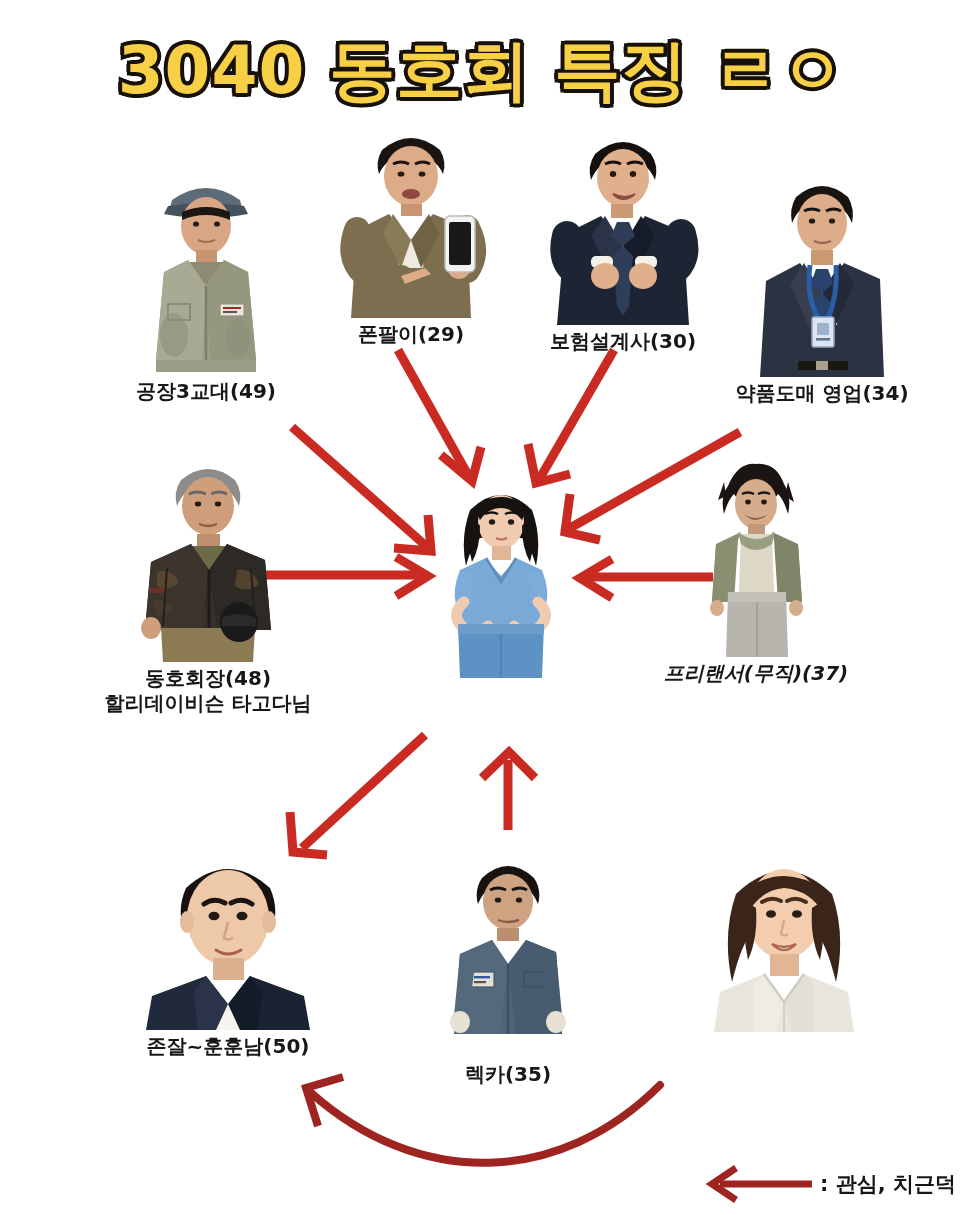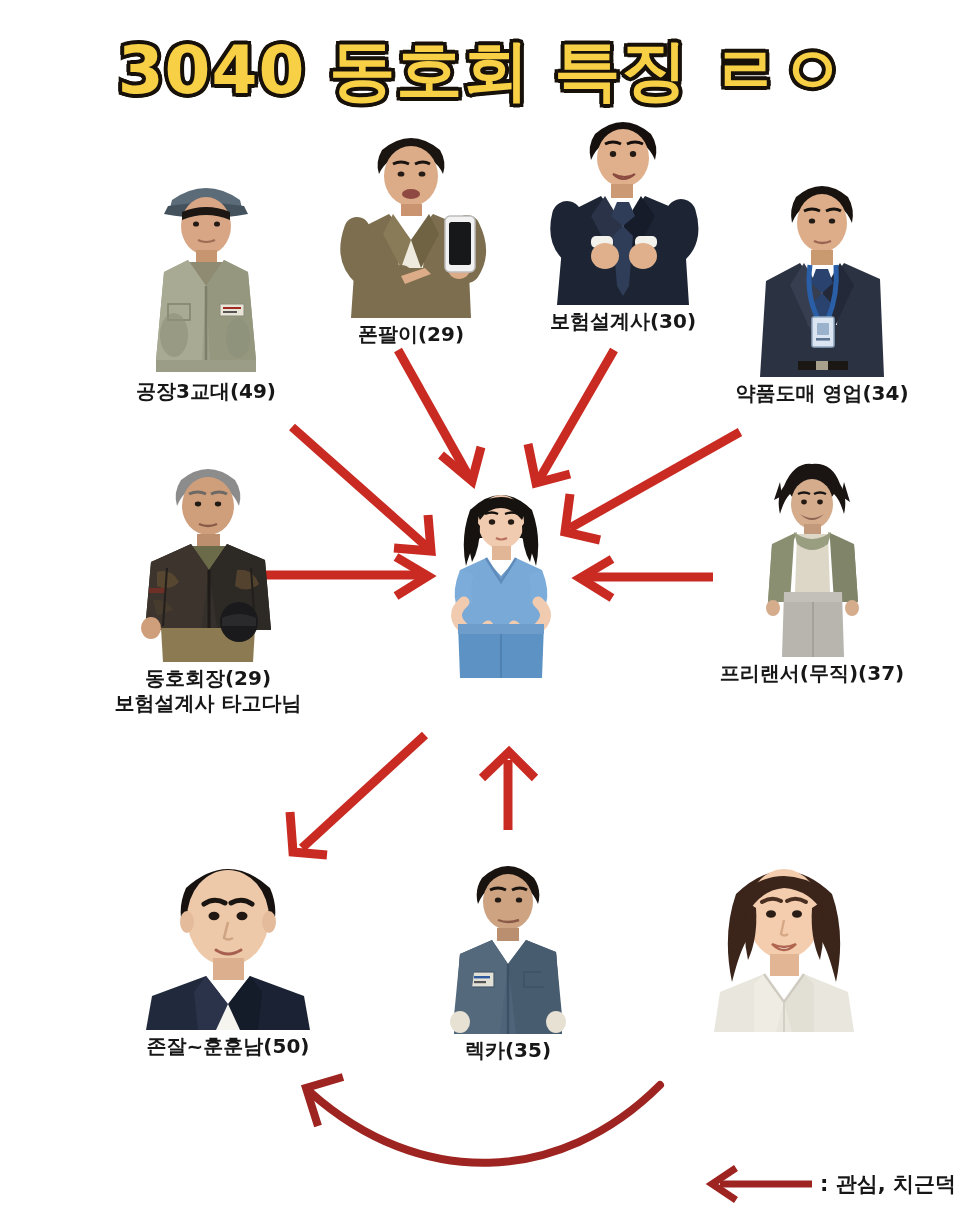--- a/index.html
+++ b/index.html
@@ -199,21 +199,21 @@
     <path d="M140 110 Q152 134 140 152" stroke="#7c6e4e" stroke-width="26" fill="none" stroke-linecap="round"></path>
     <ellipse cx="132" cy="148" rx="12" ry="13" fill="#dcab87"></ellipse>
     <rect x="118" y="98" width="30" height="56" rx="5" fill="#f2f2f2" stroke="#bdbdbd" stroke-width="1.5"></rect>
     <rect x="122" y="104" width="22" height="43" rx="2.5" fill="#17181a"></rect>
   </svg>
   <div class="caption">
     <span>폰팔이(29)</span>
   </div>
 </div>
 
-<div class="node" style="left:532px; top:100px; width:182px;">
+<div class="node" style="left:532px; top:120px; width:182px;">
   <svg class="fig" width="160" height="205" viewBox="0 0 160 205">
     <path d="M52 34 Q80 10 108 34 Q116 46 112 60 Q104 40 80 36 Q56 40 48 60 Q44 46 52 34 Z" fill="#15100d"></path>
     <ellipse cx="80" cy="58" rx="26" ry="29" fill="#e0b08c"></ellipse>
     <ellipse cx="70" cy="54" rx="3.2" ry="3" fill="#221a15"></ellipse>
     <ellipse cx="90" cy="54" rx="3.2" ry="3" fill="#221a15"></ellipse>
     <path d="M62 44 Q70 40 78 44" stroke="#15100d" stroke-width="3" fill="none"></path>
     <path d="M84 44 Q92 40 100 44" stroke="#15100d" stroke-width="3" fill="none"></path>
     <path d="M70 74 Q80 84 92 74 Q82 80 70 74 Z" fill="#ffffff" stroke="#8b4b41" stroke-width="2"></path>
     <rect x="68" y="84" width="22" height="14" fill="#cb9a74"></rect>
 
@@ -296,22 +296,22 @@
     <line x1="128" y1="118" x2="132" y2="176" stroke="#221f1c" stroke-width="2"></line>
 
     <path d="M38 178 L132 178 L130 212 L40 212 Z" fill="#8b7a52"></path>
 
     <ellipse cx="116" cy="172" rx="19" ry="20" fill="#1a1a1c"></ellipse>
     <path d="M99 168 Q116 160 133 168 L133 176 L99 176 Z" fill="#2a2a2d"></path>
 
     <ellipse cx="28" cy="178" rx="10" ry="11" fill="#cf9f7c"></ellipse>
   </svg>
   <div class="caption">
-    <span>동호회장(29)</span>
-    <span class="sub">보험설계사 타고다님</span>
+    <span>동호회장(48)</span>
+    <span class="sub">할리데이비슨 타고다님</span>
   </div>
 </div>
 
 <div class="node" style="left:408px; top:466px; width:186px;">
   <svg class="fig" width="150" height="212" viewBox="0 0 150 212">
 
     <path d="M44 44 Q75 14 106 44 Q116 72 110 100 Q104 78 96 72 L54 72 Q46 78 40 100 Q34 72 44 44 Z" fill="#16120f"></path>
 
     <ellipse cx="75" cy="56" rx="23" ry="27" fill="#f1cbaf"></ellipse>
 
@@ -336,21 +336,21 @@
 
     <path d="M38 136 Q22 150 40 164 Q54 170 62 160" stroke="#f1cbaf" stroke-width="11" fill="none" stroke-linecap="round"></path>
     <path d="M112 136 Q128 150 110 164 Q96 170 88 160" stroke="#f1cbaf" stroke-width="11" fill="none" stroke-linecap="round"></path>
 
     <path d="M32 158 L118 158 L116 212 L34 212 Z" fill="#5d93c4"></path>
     <line x1="75" y1="162" x2="75" y2="212" stroke="#4f82b0" stroke-width="2"></line>
     <path d="M32 158 L118 158 L118 168 L32 168 Z" fill="#6e9dcb"></path>
   </svg>
 </div>
 
-<div class="node" style="left:712px; top:452px; width:200px;">
+<div class="node" style="left:656px; top:452px; width:200px;font-style:italic;">
   <svg class="fig" width="140" height="205" viewBox="0 0 140 205">
 
     <path d="M42 34 Q52 10 70 12 Q90 10 98 32 Q106 44 102 62 Q98 48 92 42 Q84 56 70 52 Q56 56 48 42 Q42 48 38 62 Q34 44 42 34 Z" fill="#1a1512"></path>
     <path d="M38 30 L32 48 L40 44 Z" fill="#1a1512"></path>
     <path d="M102 30 L108 50 L99 44 Z" fill="#1a1512"></path>
 
     <ellipse cx="70" cy="52" rx="21" ry="25" fill="#d5ad8d"></ellipse>
     <ellipse cx="62" cy="50" rx="2.8" ry="2.4" fill="#231a14"></ellipse>
     <ellipse cx="78" cy="50" rx="2.8" ry="2.4" fill="#231a14"></ellipse>
     <path d="M56 42 Q62 39 68 42" stroke="#1a1512" stroke-width="2.4" fill="none"></path>
@@ -405,21 +405,21 @@
     <path d="M78 134 L24 154 L18 188 L74 188 L92 152 Z" fill="#212a3c"></path>
     <path d="M122 134 L176 154 L182 188 L126 188 L108 152 Z" fill="#1a2233"></path>
     <path d="M78 134 L100 162 L88 188 L70 188 L66 150 Z" fill="#2a3349"></path>
     <path d="M122 134 L100 162 L112 188 L130 188 L134 150 Z" fill="#141b29"></path>
   </svg>
   <div class="caption">
     <span>존잘~훈훈남(50)</span>
   </div>
 </div>
 
-<div class="node" style="left:428px; top:846px; width:160px;">
+<div class="node" style="left:428px; top:846px; width:160px;gap:24px;">
   <svg class="fig" width="148" height="188" viewBox="0 0 148 188">
     <path d="M48 32 Q74 8 100 32 Q108 44 104 58 Q96 38 74 34 Q52 38 44 58 Q40 44 48 32 Z" fill="#19130f"></path>
     <ellipse cx="74" cy="56" rx="25" ry="28" fill="#cda381"></ellipse>
     <ellipse cx="64" cy="54" rx="3.2" ry="2.6" fill="#221a15"></ellipse>
     <ellipse cx="85" cy="54" rx="3.2" ry="2.6" fill="#221a15"></ellipse>
     <path d="M56 44 Q64 40 72 44" stroke="#19130f" stroke-width="3" fill="none"></path>
     <path d="M78 44 Q86 40 93 44" stroke="#19130f" stroke-width="3" fill="none"></path>
     <path d="M64 74 Q74 78 85 74" stroke="#8a5948" stroke-width="2.4" fill="none"></path>
     <rect x="63" y="82" width="22" height="13" fill="#b98f6f"></rect>
 

